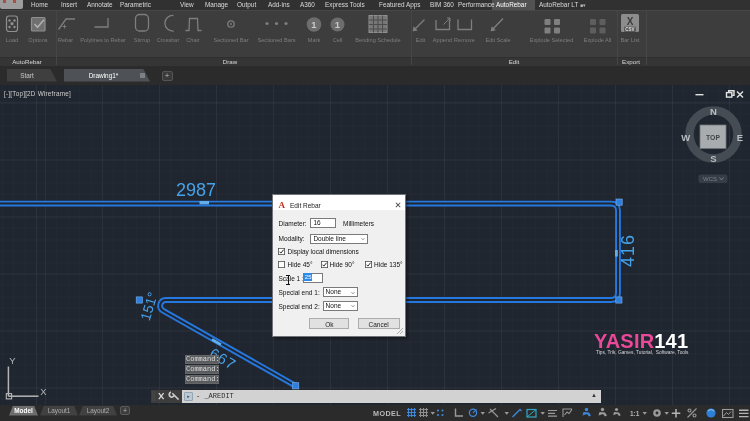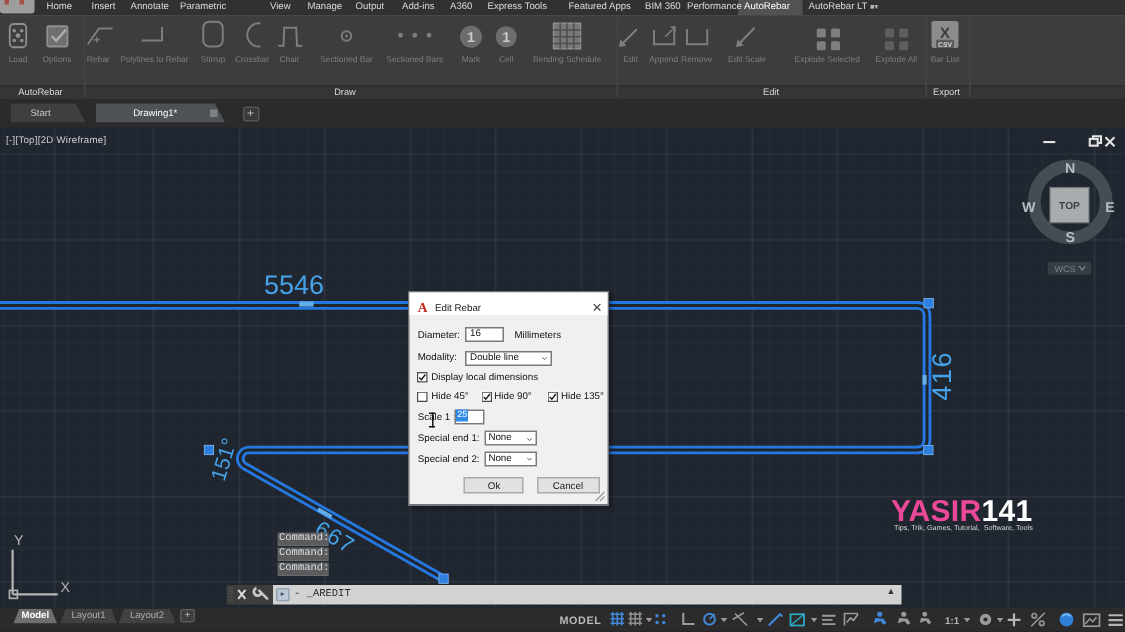--- a/index.html
+++ b/index.html
@@ -127,21 +127,21 @@
   <path d="M 212 339.5 L 221 344.7" stroke="#63aee8" stroke-width="2.6" fill="none"></path>
 
   <g fill="#2e7fe0" stroke="#7ab2ec" stroke-width="0.6">
     <rect x="136.2" y="296.9" width="6.2" height="6.2"></rect>
     <rect x="616" y="199" width="6.2" height="6.2"></rect>
     <rect x="615.8" y="296.9" width="6.2" height="6.2"></rect>
     <rect x="292.6" y="382.7" width="6.2" height="6.2"></rect>
   </g>
 </svg>
 
-<span class="dimtxt" style="left:176px;top:181px;">5546</span>
+<span class="dimtxt" style="left:176px;top:181px;">2987</span>
 <span class="dimtxt" style="left:619px;top:267px;transform:rotate(-90deg);transform-origin:0 0;letter-spacing:1px;">416</span>
 <span class="dimtxt" style="left:137.5px;top:318px;transform:rotate(-73deg);transform-origin:0 0;font-size:14px;">151°</span>
 <span class="dimtxt" style="left:214.5px;top:344.5px;transform:rotate(31deg);transform-origin:0 0;letter-spacing:1px;font-size:15px;">667</span>
 
 <div class="cmdhist" style="top:354.5px;">Command:</div>
 <div class="cmdhist" style="top:364.5px;">Command:</div>
 <div class="cmdhist" style="top:374.5px;">Command:</div>
 
 <div class="abs" id="cmdleft"></div>
 <div class="abs" id="cmdbar"></div>

